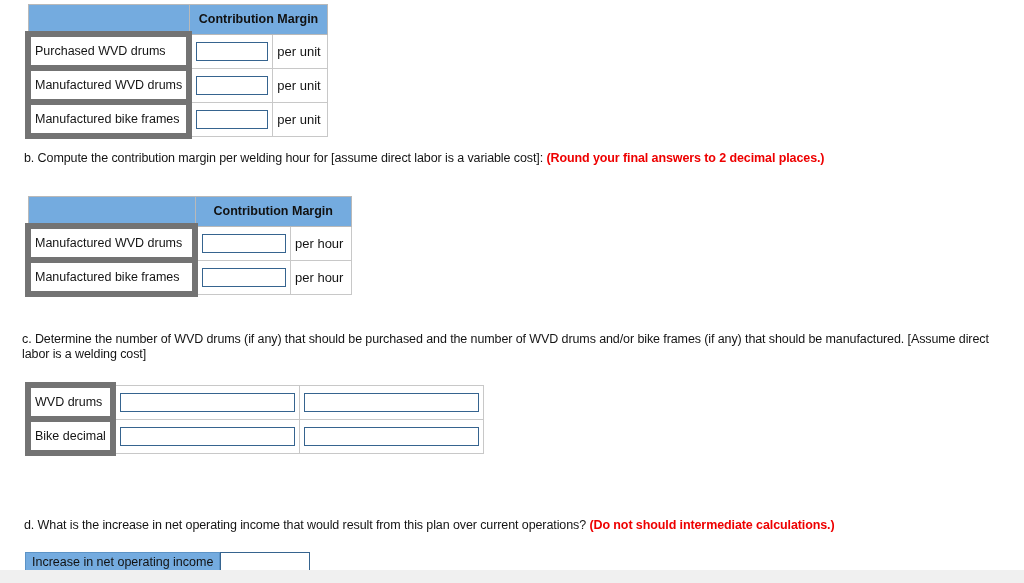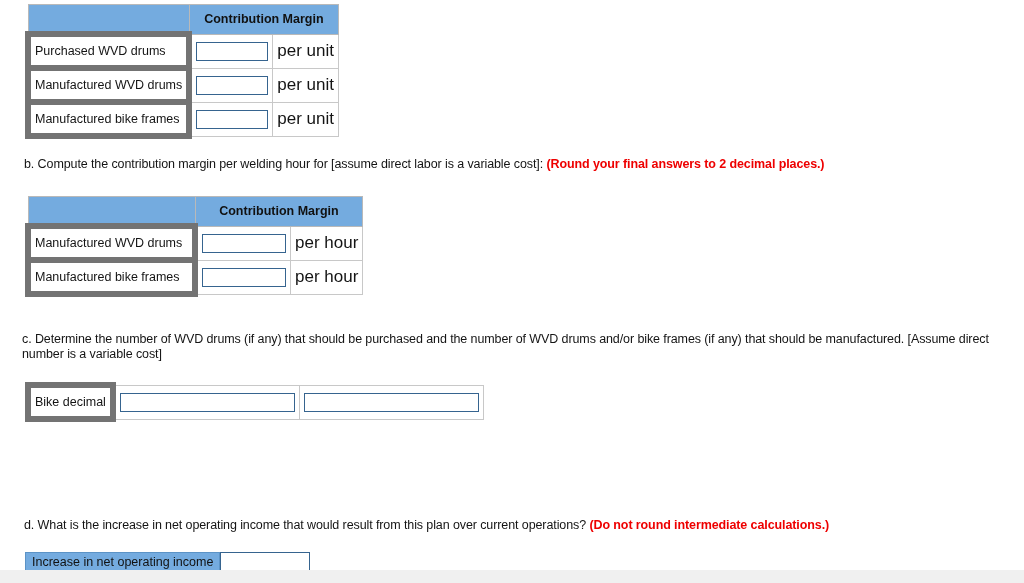--- a/index.html
+++ b/index.html
@@ -75,21 +75,21 @@
     height: 20px;
     font-size: 12.5px;
     color: #141414;
     padding: 0 4px 0 5px;
     white-space: nowrap;
   }
   .unitcell {
     background: #ffffff;
     border: 1px solid #c8c8c8;
     height: 20px;
-    font-size: 17px;
+    font-size: 13px;
     color: #141414;
     padding: 0 4px 0 5px;
     white-space: nowrap;
   }
   .inputcell {
     background: #ffffff;
     border: 1px solid #c8c8c8;
     height: 20px;
     padding: 0;
   }
@@ -186,21 +186,21 @@
         <span class="ansbox-wrap">
           <span class="corner-mark"></span>
           <input class="ansbox" type="text" value="" style="">
         </span>
       </td>
       <td class="unitcell">per unit</td>
     </tr>
   </tbody>
     </table>
 
-  <div class="qtext" style="left:24px; top:157px; width:960px;">
+  <div class="qtext" style="left:24px; top:151px; width:960px;">
     <span>b. Compute the contribution margin per welding hour for [assume direct labor is a variable cost]: </span><span class="emph">(Round your final answers to 2 decimal places.)</span>
   </div>
 
   <table class="tbl" style="left:25px; top:196px;">
     <tbody>
         <tr>
       <th class="hdr-blank" style="width:158px;"></th>
       <th class="hdr" colspan="2" style="width:136px;">Contribution Margin</th>
     </tr>
     <tr>
@@ -221,45 +221,60 @@
           <input class="ansbox" type="text" value="" style="">
         </span>
       </td>
       <td class="unitcell">per hour</td>
     </tr>
   </tbody>
     </table>
 
   <div class="qtext" style="left:22px; top:332px; width:1000px;">
     <span>c. Determine the number of WVD drums (if any) that should be purchased and the number of WVD drums and/or bike frames (if any) that should be manufactured. [Assume direct</span><br>
-    <span>number is a variable cost]</span>
+    <span>labor is a welding cost]</span>
   </div>
 
   <table class="tbl" style="left:25px; top:382px;">
     <tbody>
     <tr>
+      <td class="rowlabel">WVD drums</td>
+      <td class="inputcell">
+        <span class="ansbox-wrap">
+          <span class="corner-mark"></span>
+          <input class="ansbox" type="text" value="" style="">
+        </span>
+      </td>
+      <td class="inputcell">
+        <span class="ansbox-wrap">
+          <span class="corner-mark"></span>
+          <input class="ansbox" type="text" value="" style="">
+        </span>
+      </td>
+    </tr>
+    <tr>
       <td class="rowlabel">Bike decimal</td>
       <td class="inputcell">
         <span class="ansbox-wrap">
           <span class="corner-mark"></span>
           <input class="ansbox" type="text" value="" style="">
         </span>
       </td>
       <td class="inputcell">
         <span class="ansbox-wrap">
           <span class="corner-mark"></span>
           <input class="ansbox" type="text" value="" style="">
         </span>
       </td>
     </tr>
   </tbody>
     </table>
 
   <div class="qtext" style="left:24px; top:518px; width:980px;">
-    <span>d. What is the increase in net operating income that would result from this plan over current operations? </span><span class="emph">(Do not round intermediate calculations.)</span>
+    <span>d. What is the increase in net operating income that would result from this plan over current operations? </span><span class="emph">(Do not should intermediate calculations.)</span>
   </div>
 
   <div class="d-row" style="left:25px; top:552px;">
     <div class="d-label">Increase in net operating income</div>
     <div class="d-input-wrap">
       <span class="corner-mark" style="left:3px; top:3px;"></span>
       <input class="ansbox" style="height: 21px;" type="text" value="">
     </div>
   </div>
 

